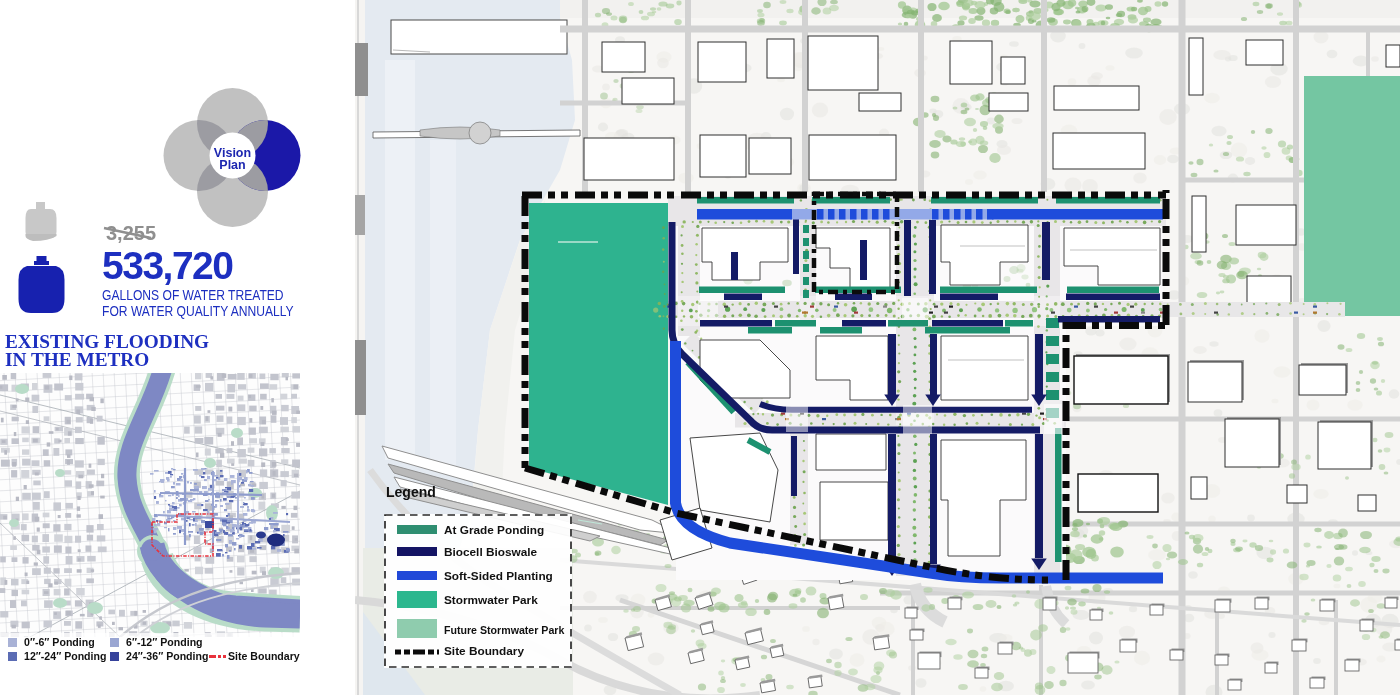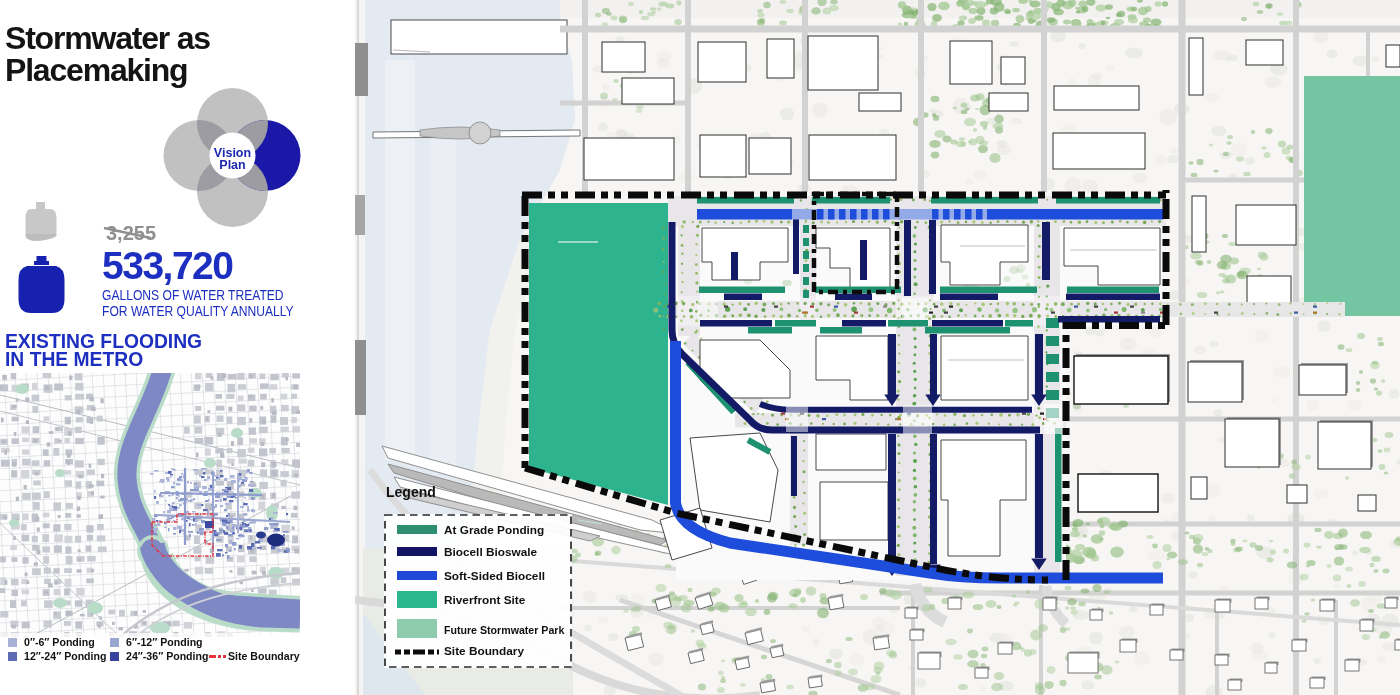--- a/index.html
+++ b/index.html
@@ -1882,21 +1882,20 @@
       <rect x="1044" y="404" width="18" height="30" fill="#ffffff" opacity="0.6"></rect>
       <path d="M522,195 L1166,195" stroke="#0a0a0a" stroke-width="7" fill="none" stroke-dasharray="20 6 7 6 7 7"></path>
       <path d="M525,196 L525,468" stroke="#0a0a0a" stroke-width="7" fill="none" stroke-dasharray="20 6 7 6 7 7"></path>
       <path d="M525,468 L676,513 L930,567 Q990,580 1048,580" stroke="#0a0a0a" stroke-width="7" fill="none" stroke-dasharray="20 6 7 6 7 7"></path>
       <path d="M1066,580 L1066,322" stroke="#0a0a0a" stroke-width="7" fill="none" stroke-dasharray="20 6 7 6 7 7"></path>
       <path d="M1066,325.5 L1166,325.5" stroke="#0a0a0a" stroke-width="7" fill="none" stroke-dasharray="20 6 7 6 7 7"></path>
       <path d="M1166,325 L1166,190" stroke="#0a0a0a" stroke-width="7" fill="none" stroke-dasharray="20 6 7 6 7 7"></path>
       <rect x="814" y="194" width="83" height="98" fill="none" stroke="#0c0c0c" stroke-width="4.5" stroke-dasharray="10 5 4 5"></rect>
     </svg>
 
-<div style="position:absolute;left:5px;top:22px;width:340px;font-family:'Liberation Sans',sans-serif;font-weight:bold;font-size:32px;line-height:32px;color:#141414;letter-spacing:-1.2px">Stormwater as<br>Placemaking</div>
 <svg width="145" height="145" viewBox="0 0 145 145" style="position:absolute;left:160px;top:85px">
 <defs>
 <clipPath id="ct">
           <circle cx="72.5" cy="38.5" r="35.5"></circle>
         </clipPath>
 <clipPath id="cb">
           <circle cx="72.5" cy="106.5" r="35.5"></circle>
         </clipPath>
 </defs>
 <circle cx="72.5" cy="38.5" r="35.5" fill="#c1c1c1"></circle>
@@ -1926,21 +1925,21 @@
 <rect x="34" y="65" width="15" height="4"></rect>
 <path d="M27,70 L56,70 Q64.5,72 64.5,84 L64.5,103 Q64.5,117 52,117 L31,117 Q18.5,117 18.5,103 L18.5,84 Q18.5,72 27,70 Z"></path>
 </g>
 </svg>
 <svg width="70" height="24" viewBox="0 0 70 24" style="position:absolute;left:101px;top:221px">
 <text x="5" y="19" font-family="Liberation Sans, sans-serif" font-size="20" font-weight="bold" fill="#8f8f8f">3,255</text>
 <line x1="3" y1="7" x2="50" y2="17" stroke="#8f8f8f" stroke-width="2.4"></line>
 </svg>
 <div style="position:absolute;left:102px;top:244px;font-family:'Liberation Sans',sans-serif;font-weight:bold;font-size:39px;color:#1d2fc0;letter-spacing:-1.5px">533,720</div>
 <div style="position:absolute;left:102px;top:287px;font-family:'Liberation Sans',sans-serif;font-size:15.5px;line-height:16px;color:#1d2fc0;transform:scaleX(0.78);transform-origin:0 0;white-space:nowrap">GALLONS OF WATER TREATED<br>FOR WATER QUALITY ANNUALLY</div>
-<div style="position:absolute;left:5px;top:332.5px;font-family:Liberation Sans, sans-serif;font-weight:bold;font-size:19.3px;line-height:18.5px;color:#1d2fc0">EXISTING FLOODING<br>IN THE METRO</div>
+<div style="position:absolute;left:5px;top:332.5px;font-family:Liberation Serif, serif;font-weight:bold;font-size:19.3px;line-height:18.5px;color:#1d2fc0">EXISTING FLOODING<br>IN THE METRO</div>
 <svg width="300" height="264" viewBox="0 0 300 264" style="position:absolute;left:0;top:373px">
       <rect x="0" y="0" width="300" height="264" fill="#fdfdfd"></rect>
       <g transform="rotate(-3 150 130)">
         <line x1="0" y1="-10" x2="0" y2="274" stroke="#c2c4ca" stroke-width="0.4"></line>
         <line x1="11" y1="-10" x2="11" y2="274" stroke="#c2c4ca" stroke-width="0.4"></line>
         <line x1="22" y1="-10" x2="22" y2="274" stroke="#c2c4ca" stroke-width="0.4"></line>
         <line x1="33" y1="-10" x2="33" y2="274" stroke="#c2c4ca" stroke-width="0.4"></line>
         <line x1="44" y1="-10" x2="44" y2="274" stroke="#c2c4ca" stroke-width="0.4"></line>
         <line x1="55" y1="-10" x2="55" y2="274" stroke="#c2c4ca" stroke-width="0.4"></line>
         <line x1="66" y1="-10" x2="66" y2="274" stroke="#c2c4ca" stroke-width="0.4"></line>
@@ -2783,23 +2782,23 @@
 <div style="position:absolute;left:384px;top:514px;width:188px;height:154px;background:rgba(255,255,255,0.93)"></div>
 <svg width="188" height="154" style="position:absolute;left:384px;top:514px">
       <rect x="1" y="1" width="186" height="152" fill="none" stroke="#2a2a2a" stroke-width="1.7" stroke-dasharray="7.5 5"></rect>
     </svg>
 <div style="position:absolute;left:384px;top:514px;width:188px;height:154px;font-family:'Liberation Sans',sans-serif;font-weight:bold;font-size:11.8px;color:#111">
 <div style="position:absolute;left:13px;top:11px;width:40px;height:9px;background:#2e8e71"></div>
       <div style="position:absolute;left:60px;top:9px;white-space:nowrap">At Grade Ponding</div>
 <div style="position:absolute;left:13px;top:33px;width:40px;height:9px;background:#141464"></div>
       <div style="position:absolute;left:60px;top:31px;white-space:nowrap">Biocell Bioswale</div>
 <div style="position:absolute;left:13px;top:57px;width:40px;height:9px;background:#2149d8"></div>
-      <div style="position:absolute;left:60px;top:55px;white-space:nowrap">Soft-Sided Biocell</div>
+      <div style="position:absolute;left:60px;top:55px;white-space:nowrap">Soft-Sided Planting</div>
 <div style="position:absolute;left:13px;top:77px;width:40px;height:17px;background:#2cb78e"></div>
-      <div style="position:absolute;left:60px;top:79px;white-space:nowrap">Riverfront Site</div>
+      <div style="position:absolute;left:60px;top:79px;white-space:nowrap">Stormwater Park</div>
 <div style="position:absolute;left:13px;top:105px;width:40px;height:19px;background:#8fccae"></div>
       <div style="position:absolute;left:60px;top:109px;white-space:nowrap;transform:scaleX(0.9);transform-origin:0 0">Future Stormwater Park</div>
 <svg width="44" height="8" style="position:absolute;left:11px;top:134px">
         <line x1="0" y1="4" x2="44" y2="4" stroke="#0c0c0c" stroke-width="5" stroke-dasharray="6 3 6 3 12 3"></line>
       </svg>
       <div style="position:absolute;left:60px;top:130px;white-space:nowrap">Site Boundary</div>
 </div>
 
 </div>
 </body></html>

